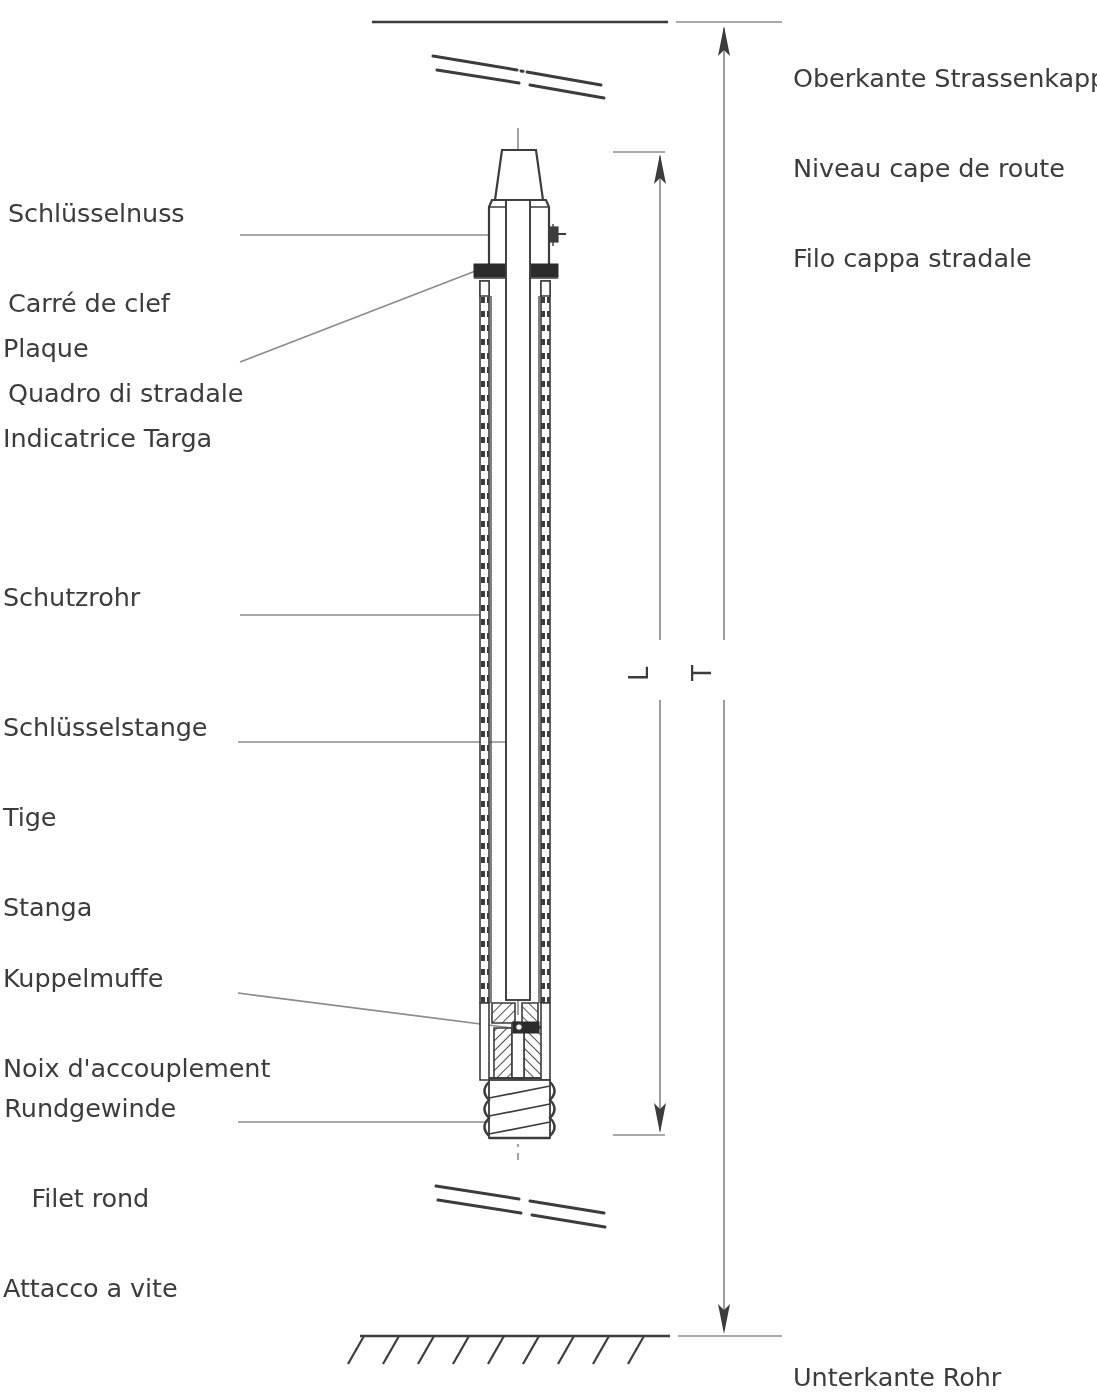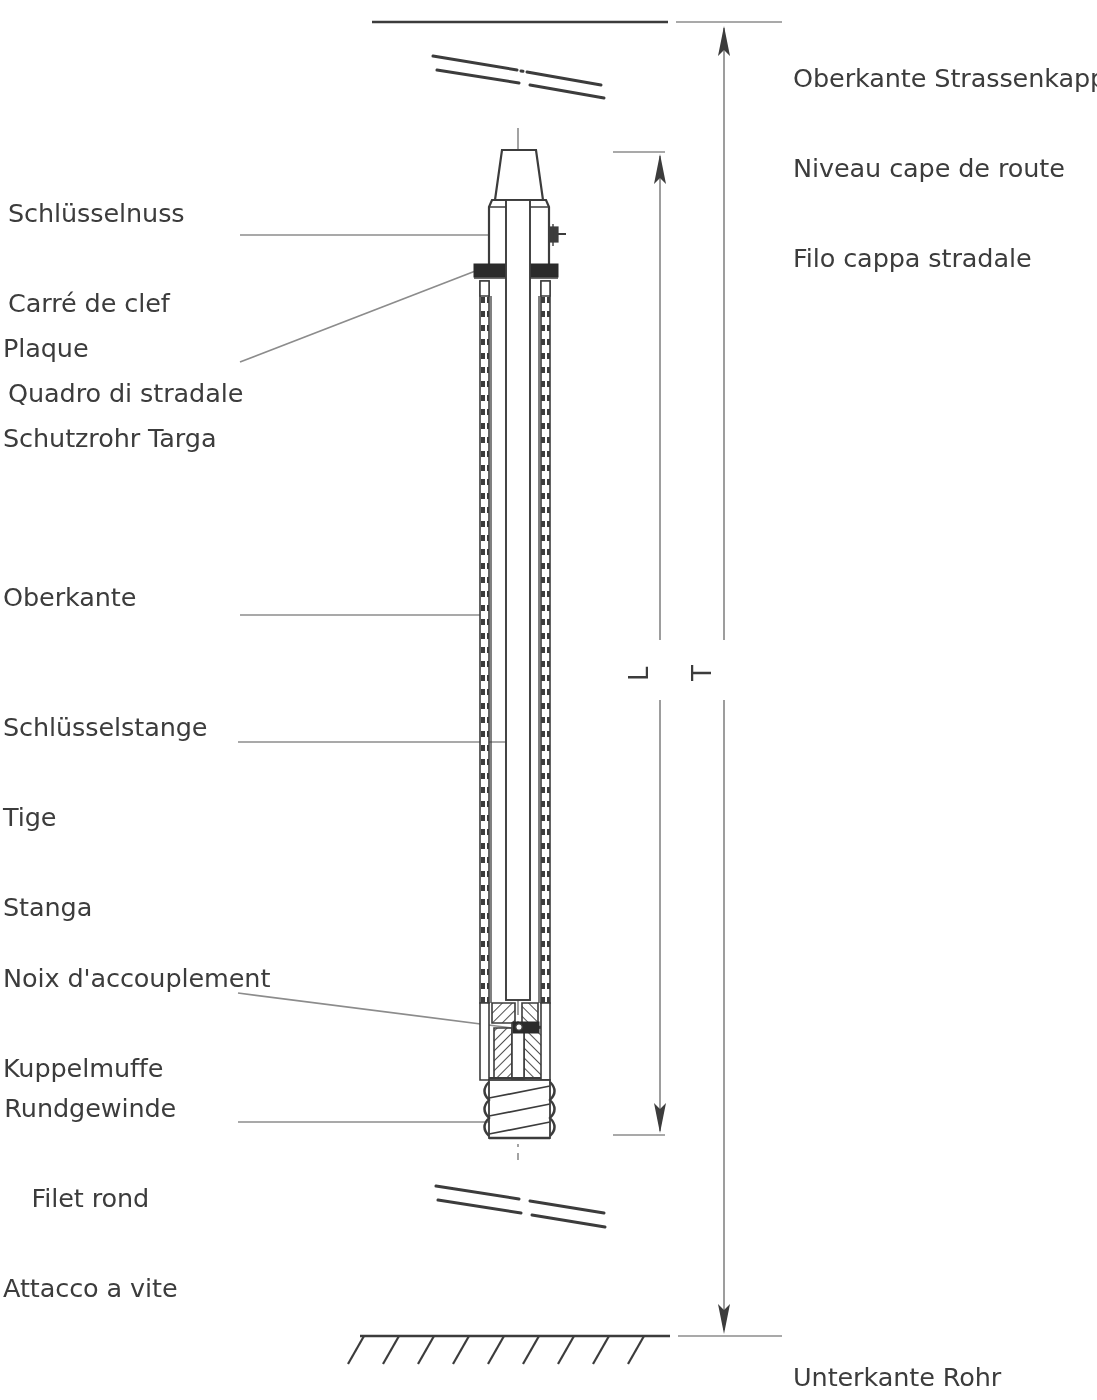--- a/index.html
+++ b/index.html
@@ -55,36 +55,36 @@
   <div class="left-labels">
 
     <div class="label-block" style="left:8px; top:138px;">
       <span class="ln">Schlüsselnuss</span>
       <span class="ln">Carré de clef</span>
       <span class="ln">Quadro di stradale</span>
     </div>
 
     <div class="label-block" style="left:3px; top:273px;">
       <span class="ln">Plaque</span>
-      <span class="ln">Schutzrohr Targa</span>
+      <span class="ln">Indicatrice Targa</span>
     </div>
 
     <div class="label-block" style="left:3px; top:522px;">
-      <span class="ln">Oberkante</span>
+      <span class="ln">Schutzrohr</span>
     </div>
 
     <div class="label-block" style="left:3px; top:652px;">
       <span class="ln">Schlüsselstange</span>
       <span class="ln">Tige</span>
       <span class="ln">Stanga</span>
     </div>
 
     <div class="label-block" style="left:3px; top:903px;">
+      <span class="ln">Kuppelmuffe</span>
       <span class="ln">Noix d'accouplement</span>
-      <span class="ln">Kuppelmuffe</span>
     </div>
 
     <div class="label-block" style="left:3px; top:1033px;text-align:center;">
       <span class="ln">Rundgewinde</span>
       <span class="ln">Filet rond</span>
       <span class="ln">Attacco a vite</span>
     </div>
   </div>
 
   <div class="right-labels">

